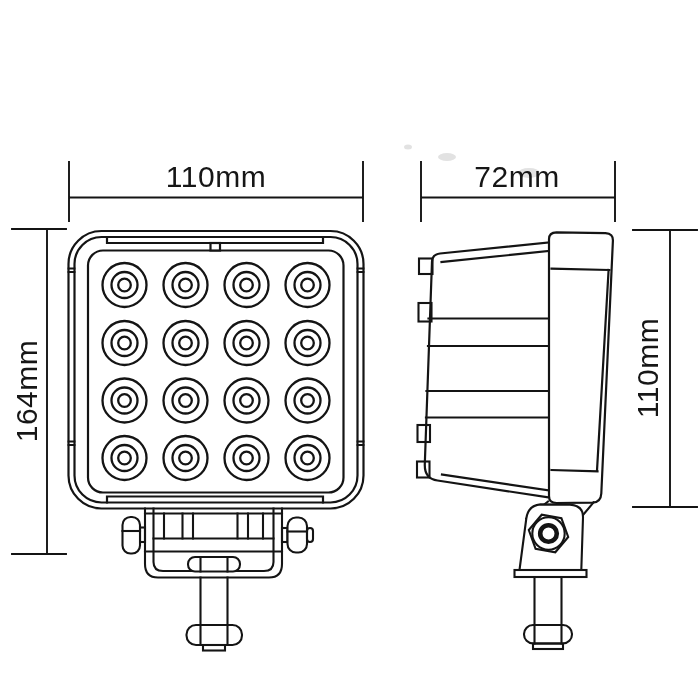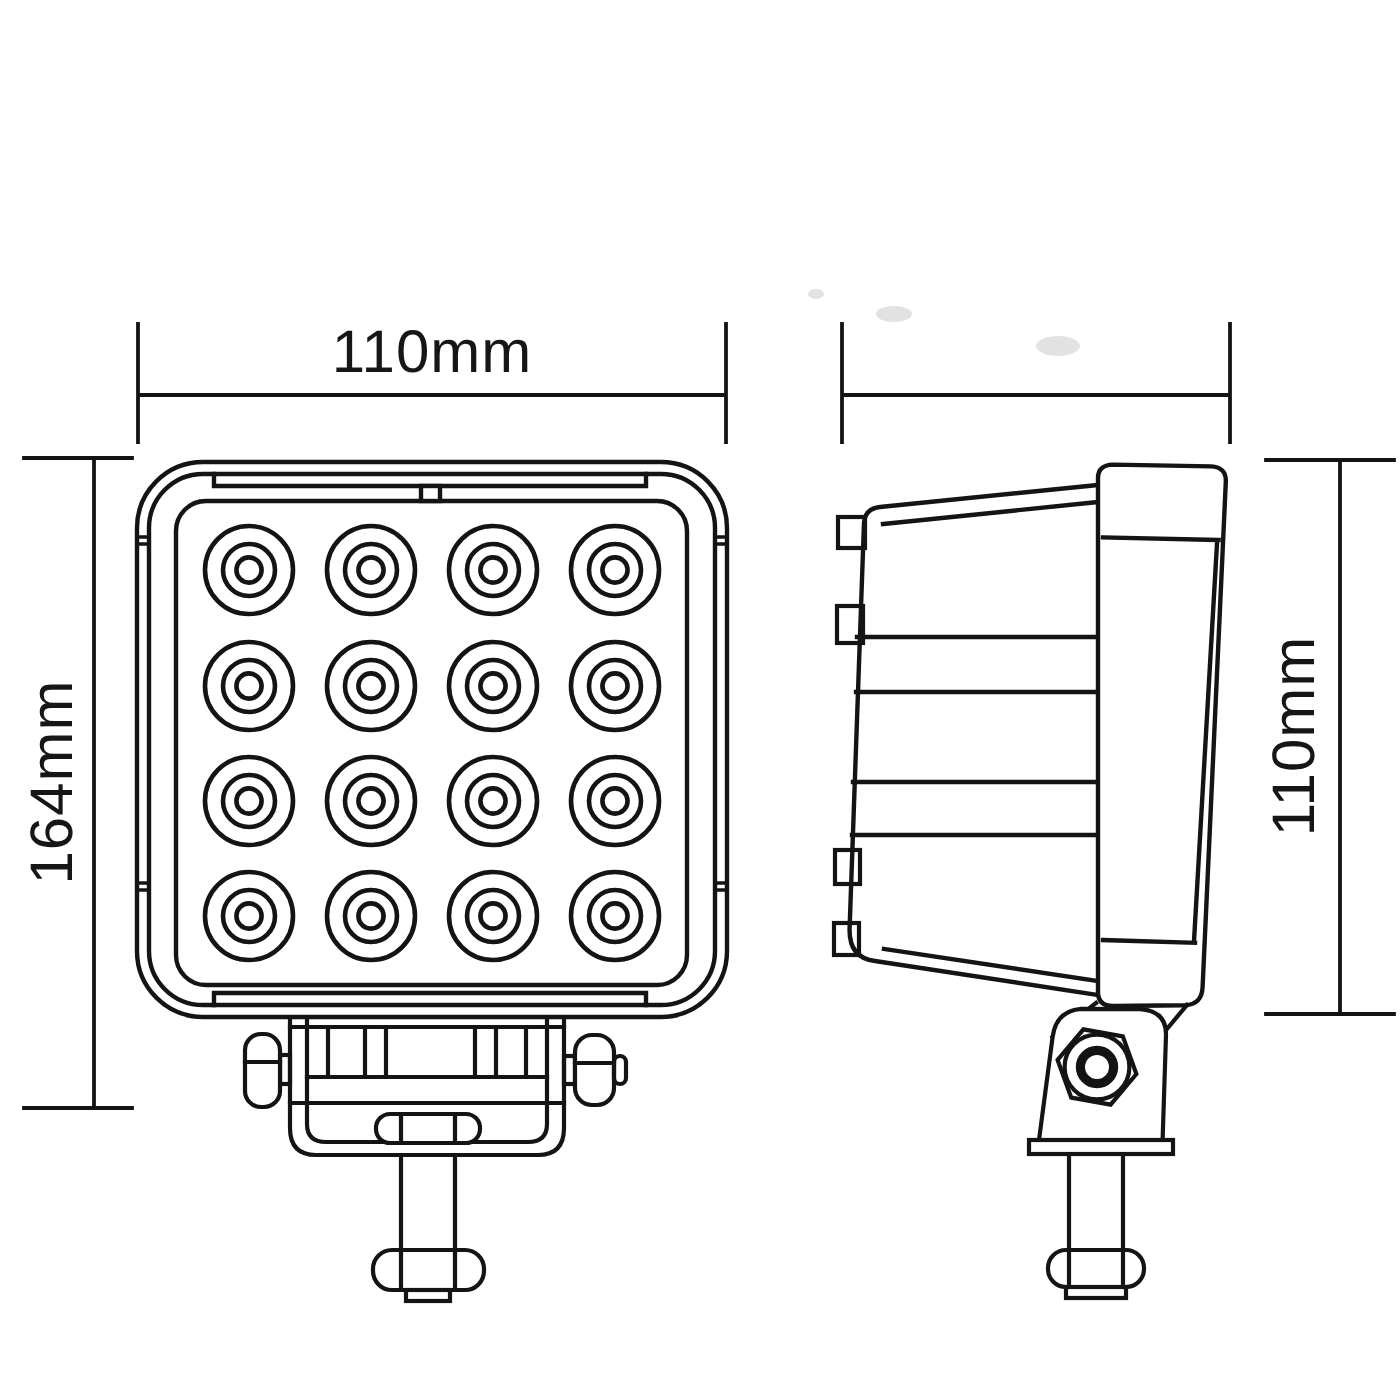--- a/index.html
+++ b/index.html
@@ -136,17 +136,18 @@
           <rect x="524" y="585" width="48" height="18.5" rx="9" fill="#ffffff"></rect>
           <path d="M534.5,585 V603.5 M561.5,585 V603.5"></path>
           <rect x="533" y="603.5" width="30" height="5.5"></rect>
         </g>
       </g>
     </g>
   </svg>
 
   <div class="dim-label" id="lbl-front-width">110mm</div>
 
+  <div class="dim-label" id="lbl-side-depth">72mm</div>
 
   <div class="dim-label vert" id="lbl-front-height">164mm</div>
 
   <div class="dim-label vert" id="lbl-side-height">110mm</div>
 </div>
 
 </body></html>

